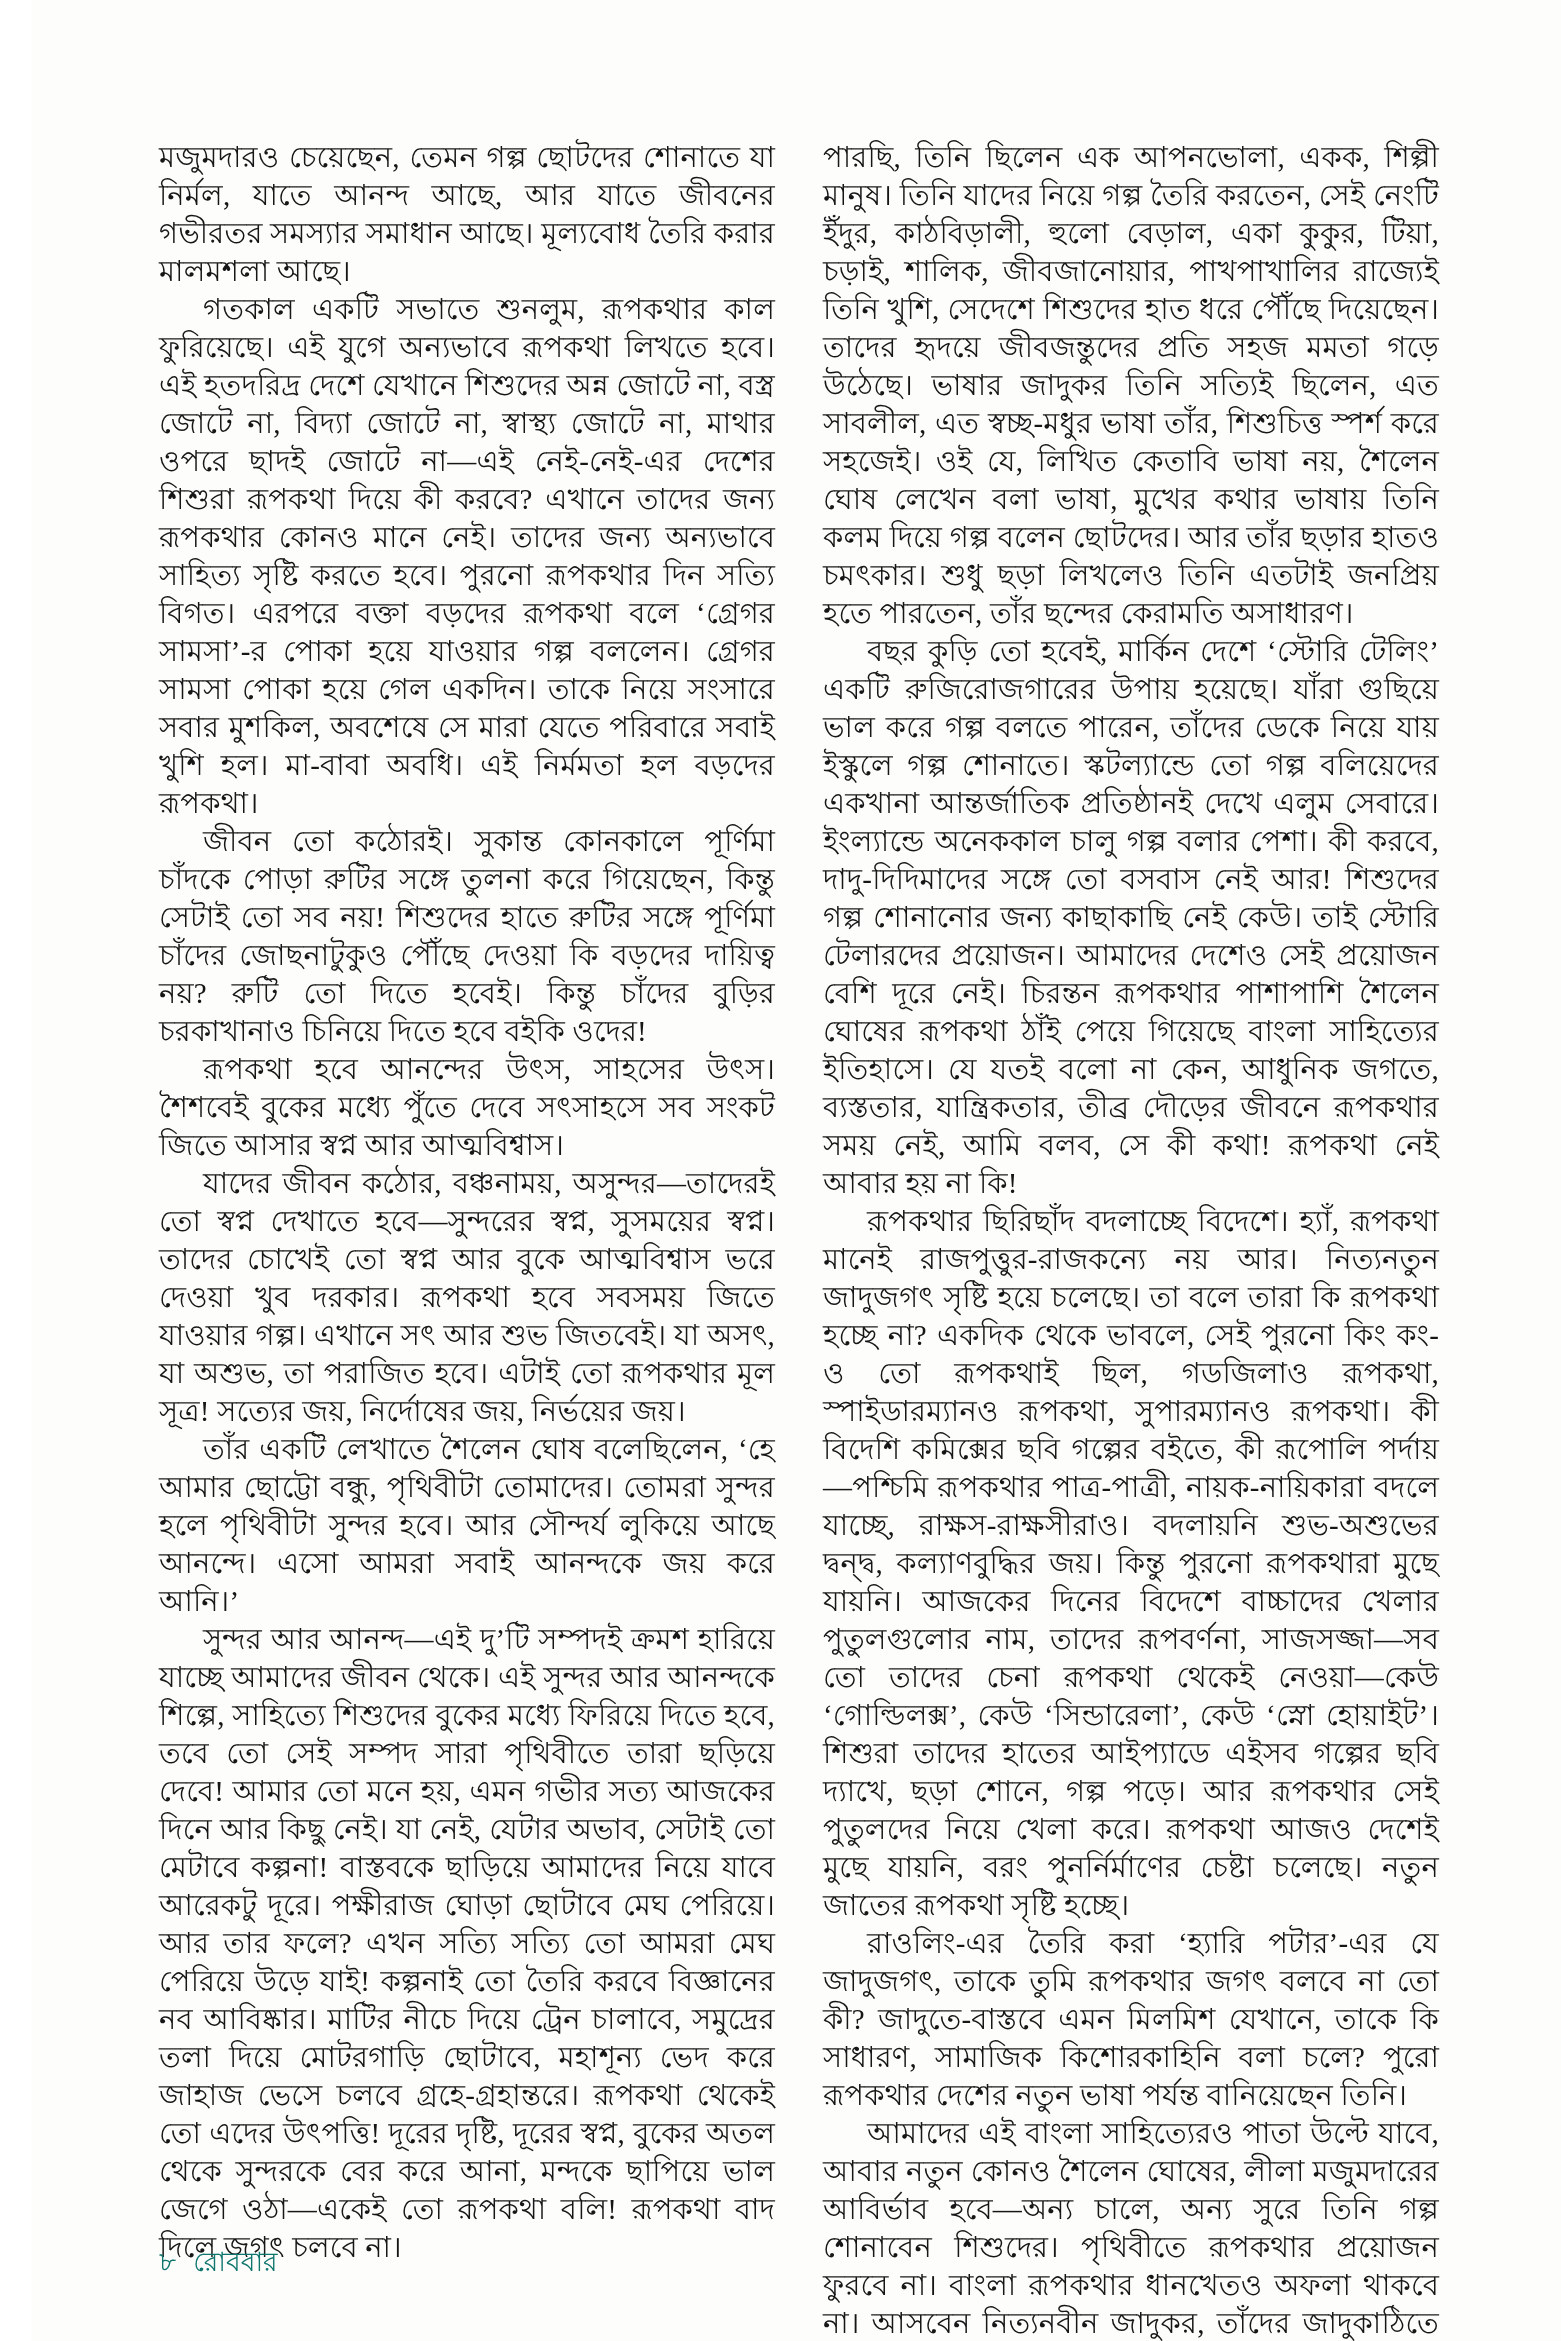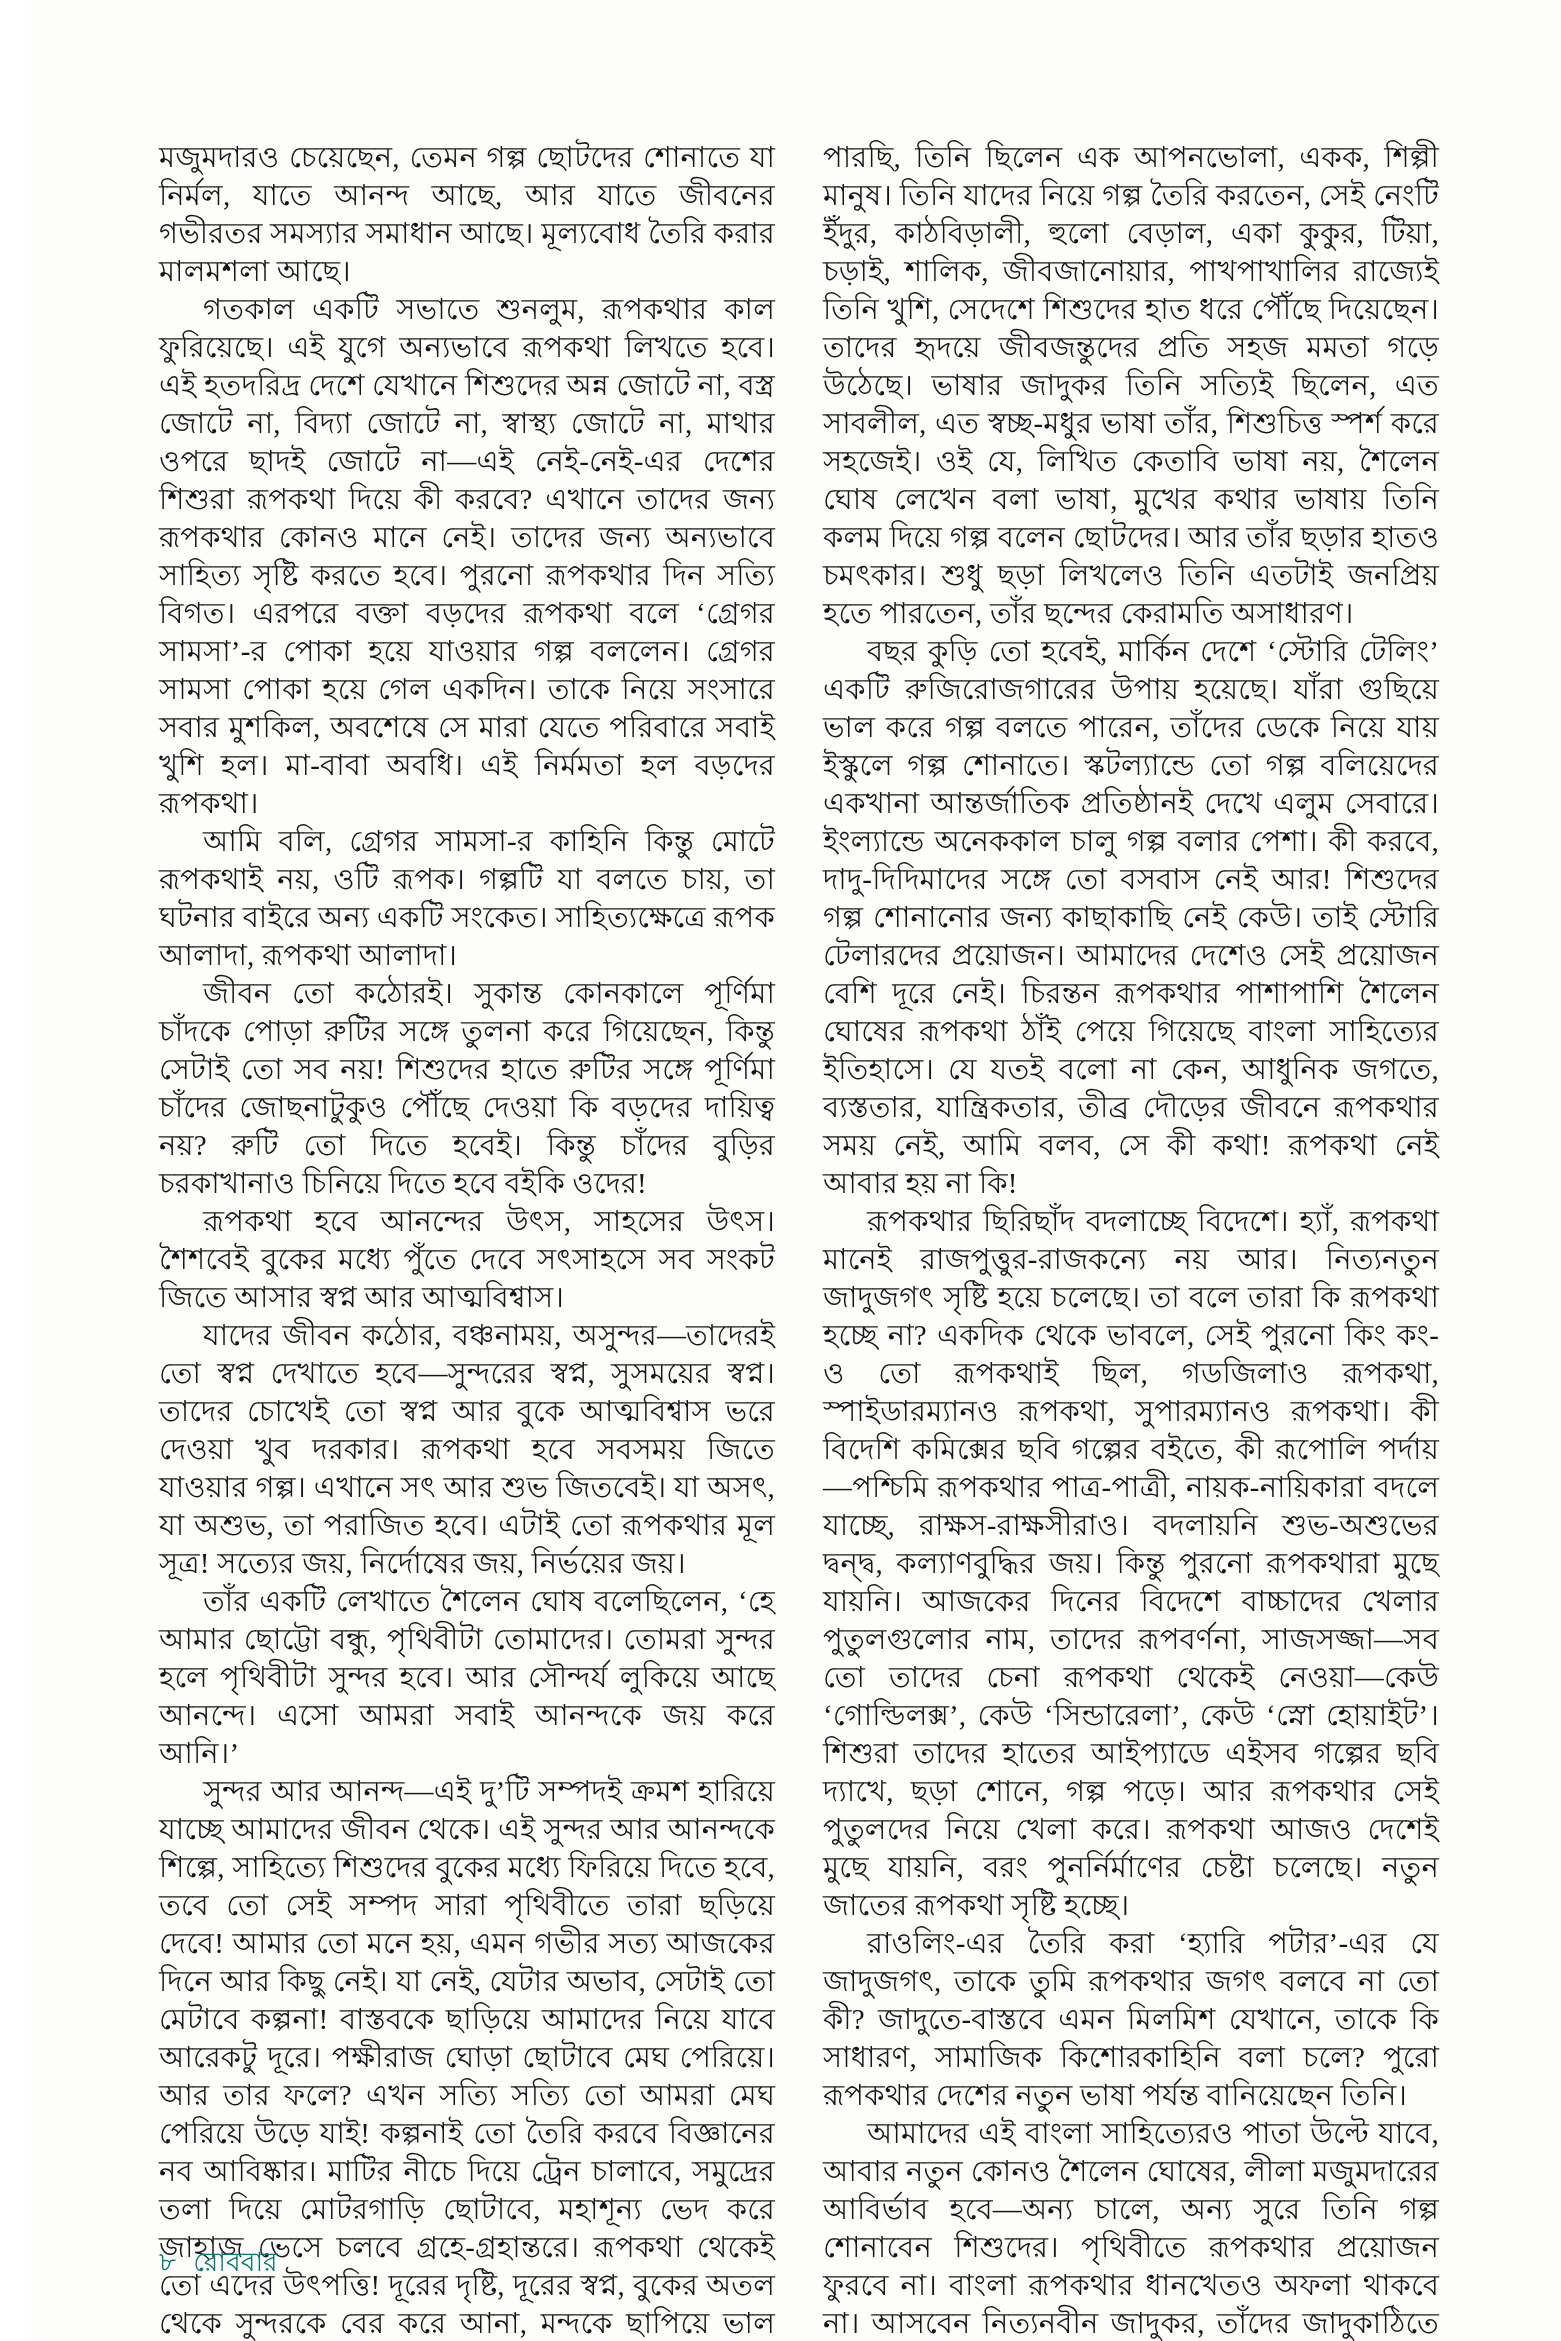--- a/index.html
+++ b/index.html
@@ -52,21 +52,20 @@
 </head>
 <body>
 
 <div class="page">
 
   <div class="columns">
 
     <div class="column">
         <p>মজুমদারও চেয়েছেন, তেমন গল্প ছোটদের শোনাতে যা নির্মল, যাতে আনন্দ আছে, আর যাতে জীবনের গভীরতর সমস্যার সমাধান আছে। মূল্যবোধ তৈরি করার মালমশলা আছে।</p>
         <p>গতকাল একটি সভাতে শুনলুম, রূপকথার কাল ফুরিয়েছে। এই যুগে অন্যভাবে রূপকথা লিখতে হবে। এই হতদরিদ্র দেশে যেখানে শিশুদের অন্ন জোটে না, বস্ত্র জোটে না, বিদ্যা জোটে না, স্বাস্থ্য জোটে না, মাথার ওপরে ছাদই জোটে না—এই নেই-নেই-এর দেশের শিশুরা রূপকথা দিয়ে কী করবে? এখানে তাদের জন্য রূপকথার কোনও মানে নেই। তাদের জন্য অন্যভাবে সাহিত্য সৃষ্টি করতে হবে। পুরনো রূপকথার দিন সত্যি বিগত। এরপরে বক্তা বড়দের রূপকথা বলে ‘গ্রেগর সামসা’-র পোকা হয়ে যাওয়ার গল্প বললেন। গ্রেগর সামসা পোকা হয়ে গেল একদিন। তাকে নিয়ে সংসারে সবার মুশকিল, অবশেষে সে মারা যেতে পরিবারে সবাই খুশি হল। মা-বাবা অবধি। এই নির্মমতা হল বড়দের রূপকথা।</p>
-        <p>আমি বলি, গ্রেগর সামসা-র কাহিনি কিন্তু মোটে রূপকথাই নয়, ওটি রূপক। গল্পটি যা বলতে চায়, তা ঘটনার বাইরে অন্য একটি সংকেত। সাহিত্যক্ষেত্রে রূপক আলাদা, রূপকথা আলাদা।</p>
         <p>জীবন তো কঠোরই। সুকান্ত কোনকালে পূর্ণিমা চাঁদকে পোড়া রুটির সঙ্গে তুলনা করে গিয়েছেন, কিন্তু সেটাই তো সব নয়! শিশুদের হাতে রুটির সঙ্গে পূর্ণিমা চাঁদের জোছনাটুকুও পৌঁছে দেওয়া কি বড়দের দায়িত্ব নয়? রুটি তো দিতে হবেই। কিন্তু চাঁদের বুড়ির চরকাখানাও চিনিয়ে দিতে হবে বইকি ওদের!</p>
         <p>রূপকথা হবে আনন্দের উৎস, সাহসের উৎস। শৈশবেই বুকের মধ্যে পুঁতে দেবে সৎসাহসে সব সংকট জিতে আসার স্বপ্ন আর আত্মবিশ্বাস।</p>
         <p>যাদের জীবন কঠোর, বঞ্চনাময়, অসুন্দর—তাদেরই তো স্বপ্ন দেখাতে হবে—সুন্দরের স্বপ্ন, সুসময়ের স্বপ্ন। তাদের চোখেই তো স্বপ্ন আর বুকে আত্মবিশ্বাস ভরে দেওয়া খুব দরকার। রূপকথা হবে সবসময় জিতে যাওয়ার গল্প। এখানে সৎ আর শুভ জিতবেই। যা অসৎ, যা অশুভ, তা পরাজিত হবে। এটাই তো রূপকথার মূল সূত্র! সত্যের জয়, নির্দোষের জয়, নির্ভয়ের জয়।</p>
         <p>তাঁর একটি লেখাতে শৈলেন ঘোষ বলেছিলেন, ‘হে আমার ছোট্টো বন্ধু, পৃথিবীটা তোমাদের। তোমরা সুন্দর হলে পৃথিবীটা সুন্দর হবে। আর সৌন্দর্য লুকিয়ে আছে আনন্দে। এসো আমরা সবাই আনন্দকে জয় করে আনি।’</p>
         <p>সুন্দর আর আনন্দ—এই দু’টি সম্পদই ক্রমশ হারিয়ে যাচ্ছে আমাদের জীবন থেকে। এই সুন্দর আর আনন্দকে শিল্পে, সাহিত্যে শিশুদের বুকের মধ্যে ফিরিয়ে দিতে হবে, তবে তো সেই সম্পদ সারা পৃথিবীতে তারা ছড়িয়ে দেবে! আমার তো মনে হয়, এমন গভীর সত্য আজকের দিনে আর কিছু নেই। যা নেই, যেটার অভাব, সেটাই তো মেটাবে কল্পনা! বাস্তবকে ছাড়িয়ে আমাদের নিয়ে যাবে আরেকটু দূরে। পক্ষীরাজ ঘোড়া ছোটাবে মেঘ পেরিয়ে। আর তার ফলে? এখন সত্যি সত্যি তো আমরা মেঘ পেরিয়ে উড়ে যাই! কল্পনাই তো তৈরি করবে বিজ্ঞানের নব আবিষ্কার। মাটির নীচে দিয়ে ট্রেন চালাবে, সমুদ্রের তলা দিয়ে মোটরগাড়ি ছোটাবে, মহাশূন্য ভেদ করে জাহাজ ভেসে চলবে গ্রহে-গ্রহান্তরে। রূপকথা থেকেই তো এদের উৎপত্তি! দূরের দৃষ্টি, দূরের স্বপ্ন, বুকের অতল থেকে সুন্দরকে বের করে আনা, মন্দকে ছাপিয়ে ভাল জেগে ওঠা—একেই তো রূপকথা বলি! রূপকথা বাদ দিলে জগৎ চলবে না।</p>
       </div>
 
     <div class="column">
       <div>
           <p>পারছি, তিনি ছিলেন এক আপনভোলা, একক, শিল্পী মানুষ। তিনি যাদের নিয়ে গল্প তৈরি করতেন, সেই নেংটি ইঁদুর, কাঠবিড়ালী, হুলো বেড়াল, একা কুকুর, টিয়া, চড়াই, শালিক, জীবজানোয়ার, পাখপাখালির রাজ্যেই তিনি খুশি, সেদেশে শিশুদের হাত ধরে পৌঁছে দিয়েছেন। তাদের হৃদয়ে জীবজন্তুদের প্রতি সহজ মমতা গড়ে উঠেছে। ভাষার জাদুকর তিনি সত্যিই ছিলেন, এত সাবলীল, এত স্বচ্ছ-মধুর ভাষা তাঁর, শিশুচিত্ত স্পর্শ করে সহজেই। ওই যে, লিখিত কেতাবি ভাষা নয়, শৈলেন ঘোষ লেখেন বলা ভাষা, মুখের কথার ভাষায় তিনি কলম দিয়ে গল্প বলেন ছোটদের। আর তাঁর ছড়ার হাতও চমৎকার। শুধু ছড়া লিখলেও তিনি এতটাই জনপ্রিয় হতে পারতেন, তাঁর ছন্দের কেরামতি অসাধারণ।</p>

